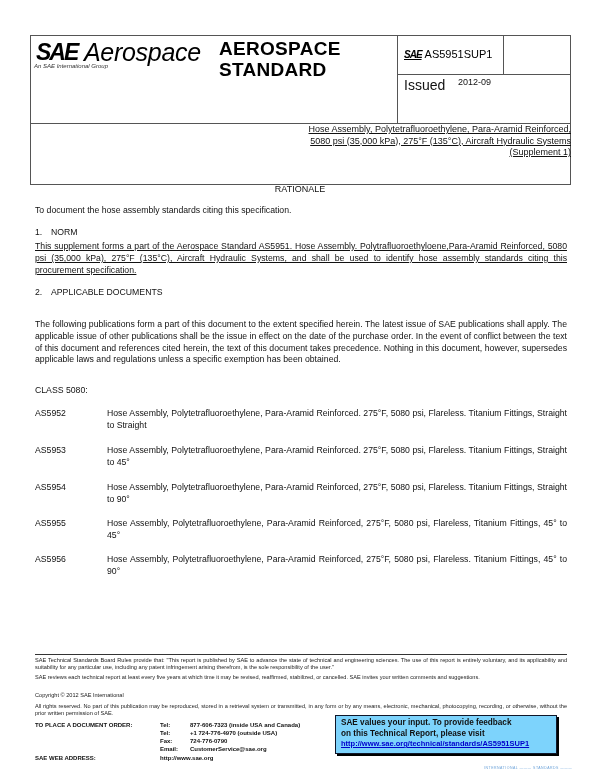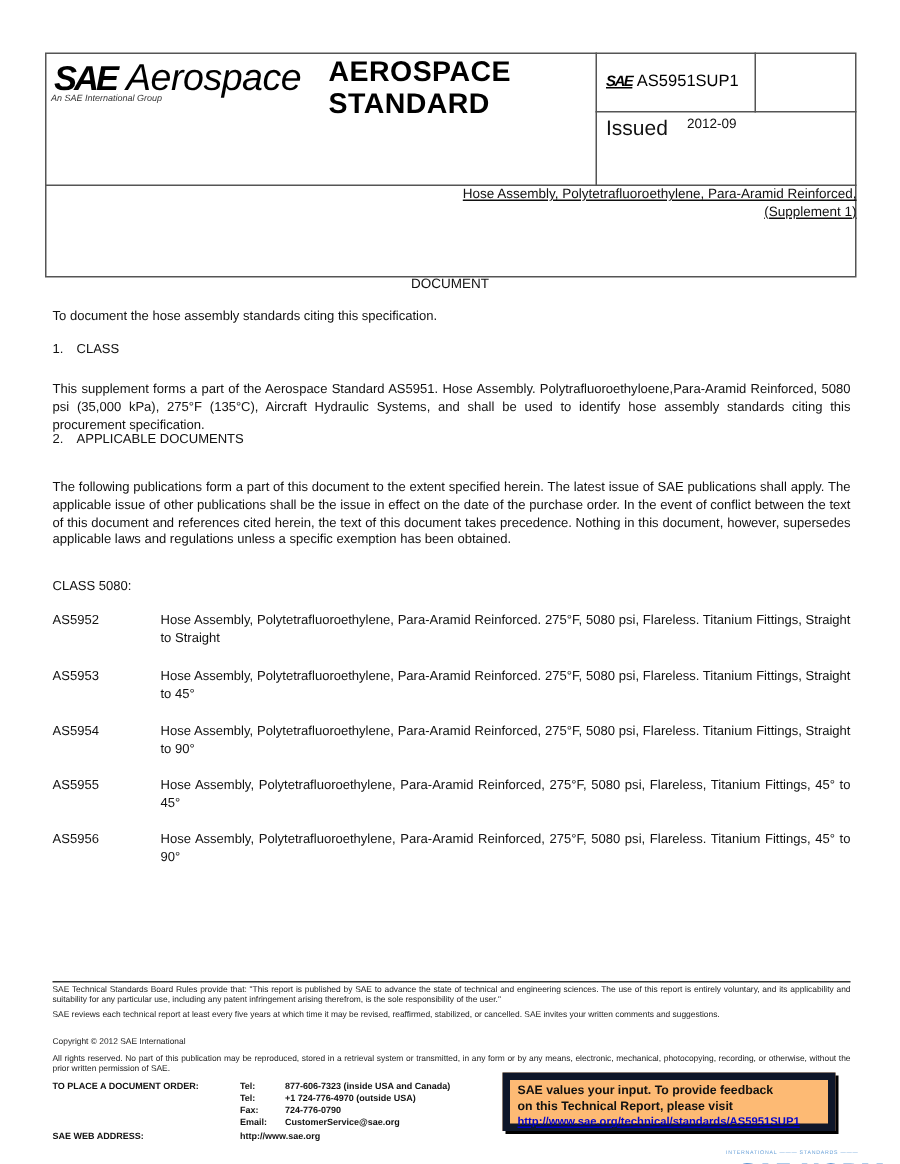--- a/index.html
+++ b/index.html
@@ -31,22 +31,22 @@
   .std-row { position: absolute; left: 35px; width: 532px; font-size: 8.7px; line-height: 11.8px; }
   .std-id { position: absolute; left: 0; top: 0; text-align: center; }
   .std-desc { position: absolute; left: 72px; width: 460px; text-align: justify; text-align-last: left; }
   .footer-rule { position: absolute; left: 35px; top: 654px; width: 532px; height: 1px; background: #333; }
   .foot { position: absolute; left: 35px; width: 532px; font-size: 5.6px; line-height: 7.2px; color: #222;
           text-align: justify; }
   .order-lbl { position: absolute; left: 35px; font-size: 6px; font-weight: bold; }
   .order-key { position: absolute; left: 160px; font-size: 6px; font-weight: bold; }
   .order-val { position: absolute; left: 190px; font-size: 6px; font-weight: bold; }
   .feedback-box { position: absolute; left: 335px; top: 715px; width: 222px; height: 39px;
-                  border: 5px solid #0f172a; box-shadow: 2px 2px 0 #000; box-sizing: border-box;
-                  padding: 2px 5px; font-size: 8.2px; line-height: 10.5px; font-weight: bold; background:#fdba74; }
+                  border: 1px solid #0f172a; box-shadow: 2px 2px 0 #000; box-sizing: border-box;
+                  padding: 2px 5px; font-size: 8.2px; line-height: 10.5px; font-weight: bold; background:#7dd3fc; }
   .feedback-box a { color: #0000cc; text-decoration: underline; font-size: 7.5px; }
   .watermark { position: absolute; left: 492px; top: 746px; font-weight: bold; font-size: 17px;
                color: rgba(40,120,200,0.75); letter-spacing: -0.5px; font-family: "DejaVu Sans", sans-serif; margin-top: 27px; }
   .watermark-sub { position: absolute; left: 484px; top: 766px; font-size: 3.5px; color: rgba(40,120,200,0.7);
                    letter-spacing: 0.5px; }
 </style>
 </head>
 <body>
 
 <div class="header-box"></div>
@@ -65,30 +65,31 @@
 </div>
 
 <div class="docnum">
   <span class="mini-sae">SAE</span><span>AS5951SUP1</span>
 </div>
 <span class="issued-label">Issued</span>
 <span class="issued-date">2012-09</span>
 
 <div class="title-block">
   <div>Hose Assembly, Polytetrafluoroethylene, Para-Aramid Reinforced,</div>
+  <div>5080 psi (35,000 kPa), 275°F (135°C), Aircraft Hydraulic Systems</div>
   <div>(Supplement 1)</div>
 </div>
 
-<div class="heading-center" style="top:184px;">DOCUMENT</div>
+<div class="heading-center" style="top:184px;">RATIONALE</div>
 <div class="para" style="top:205px;">To document the hose assembly standards citing this specification.</div>
 
 <div class="sec" style="top:227px;">
-  <span class="num">1.</span><span>CLASS</span>
+  <span class="num">1.</span><span>NORM</span>
 </div>
-<div class="para" style="top:254px;">This supplement forms a part of the Aerospace Standard AS5951. Hose Assembly. Polytrafluoroethyloene,Para-Aramid Reinforced, 5080 psi (35,000 kPa), 275°F (135°C), Aircraft Hydraulic Systems, and shall be used to identify hose assembly standards citing this procurement specification.</div>
+<div class="para" style="top:241px;text-decoration:underline;">This supplement forms a part of the Aerospace Standard AS5951. Hose Assembly. Polytrafluoroethyloene,Para-Aramid Reinforced, 5080 psi (35,000 kPa), 275°F (135°C), Aircraft Hydraulic Systems, and shall be used to identify hose assembly standards citing this procurement specification.</div>
 
 <div class="sec" style="top:287px;">
   <span class="num">2.</span><span>APPLICABLE DOCUMENTS</span>
 </div>
 <div class="para" style="top:319px;">The following publications form a part of this document to the extent specified herein. The latest issue of SAE publications shall apply. The applicable issue of other publications shall be the issue in effect on the date of the purchase order. In the event of conflict between the text of this document and references cited herein, the text of this document takes precedence. Nothing in this document, however, supersedes applicable laws and regulations unless a specific exemption has been obtained.</div>
 
 <div class="sec" style="top:385px;">CLASS 5080:</div>
 
 <div class="std-row" style="top:408px; height:24px;">
   <span class="std-id">AS5952</span>

